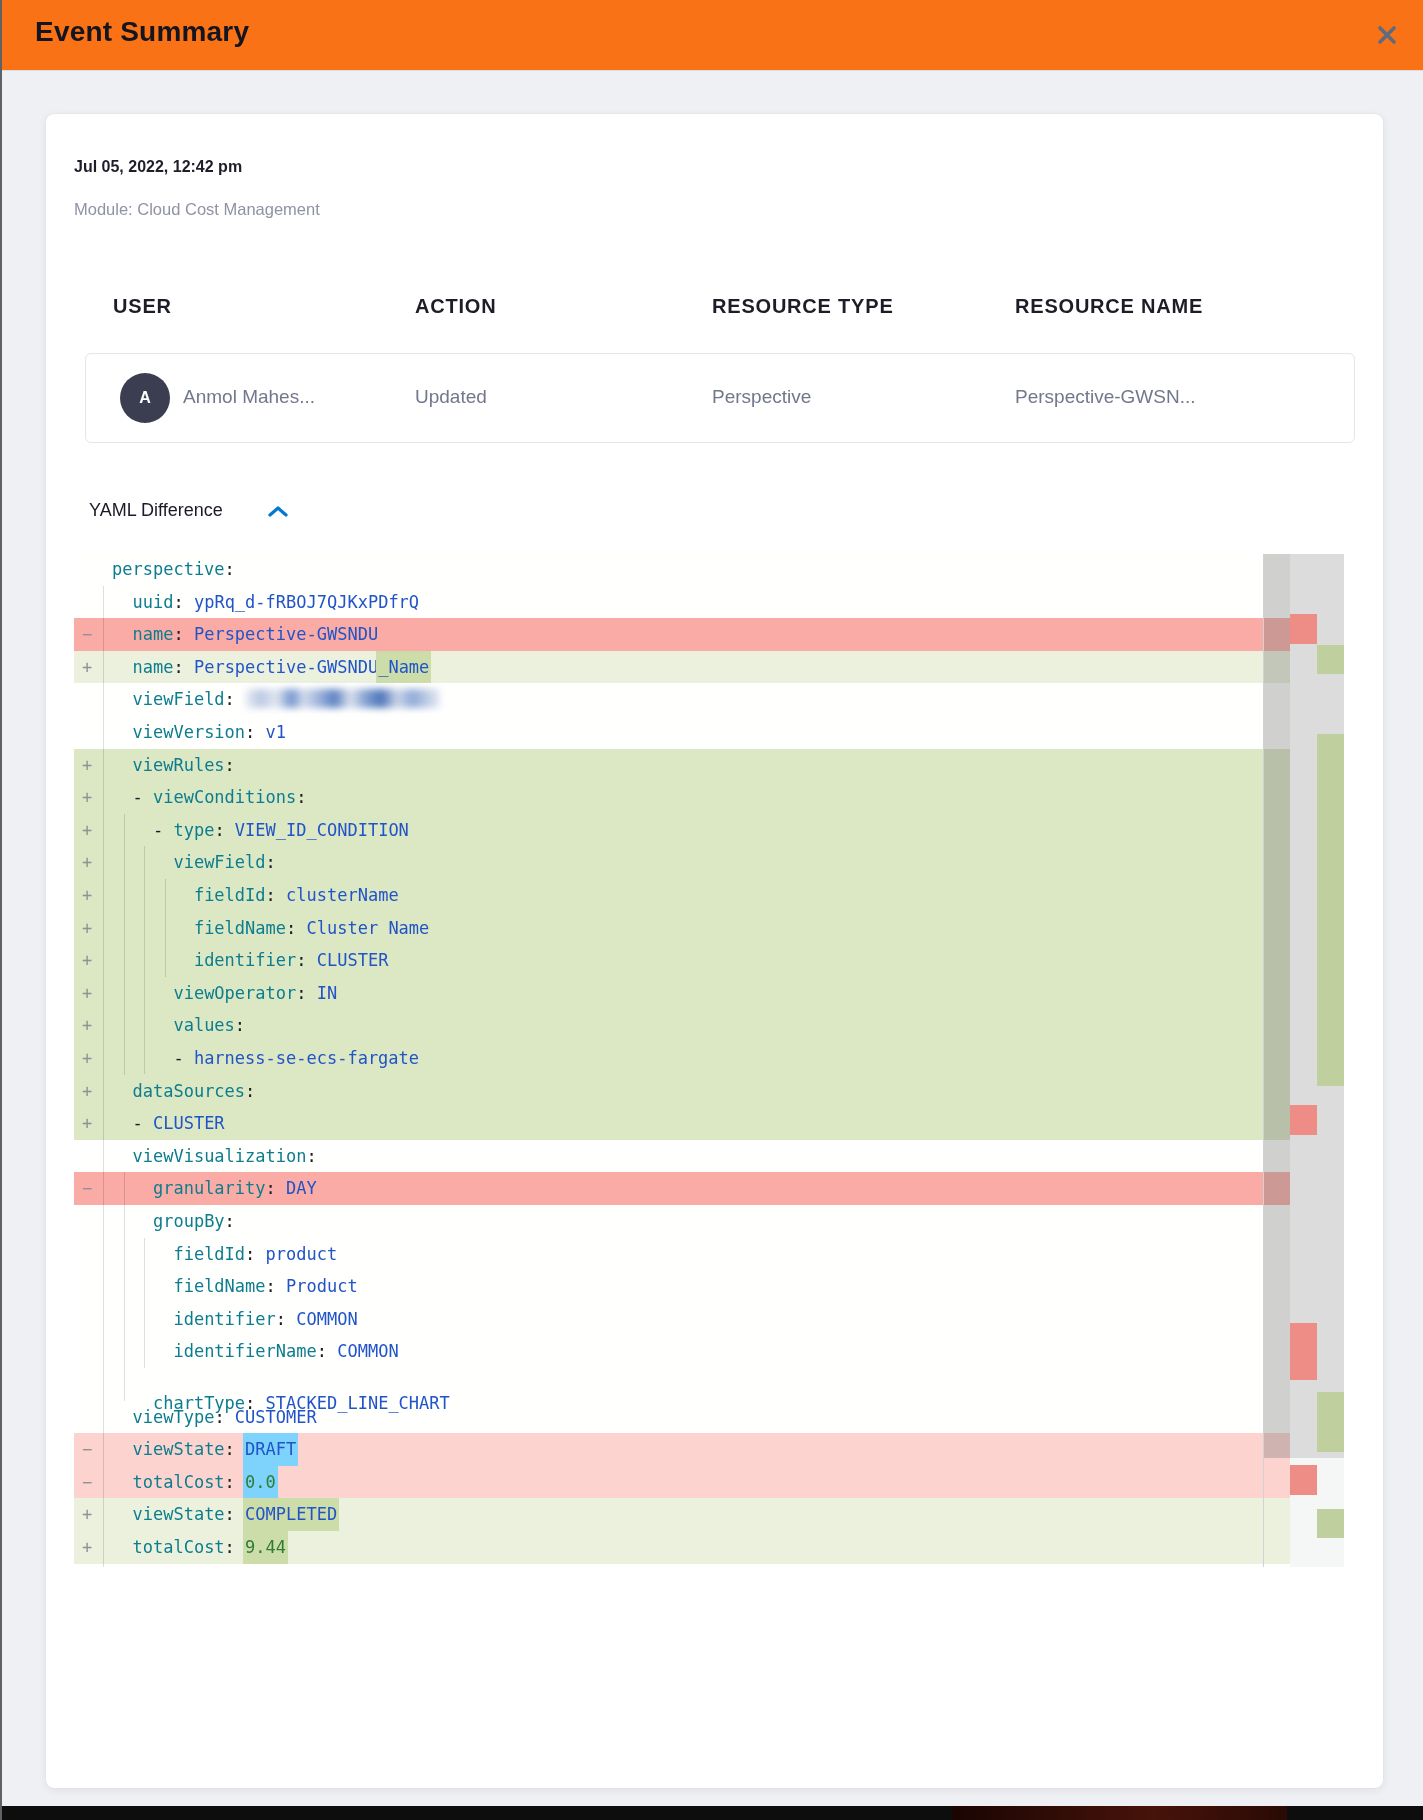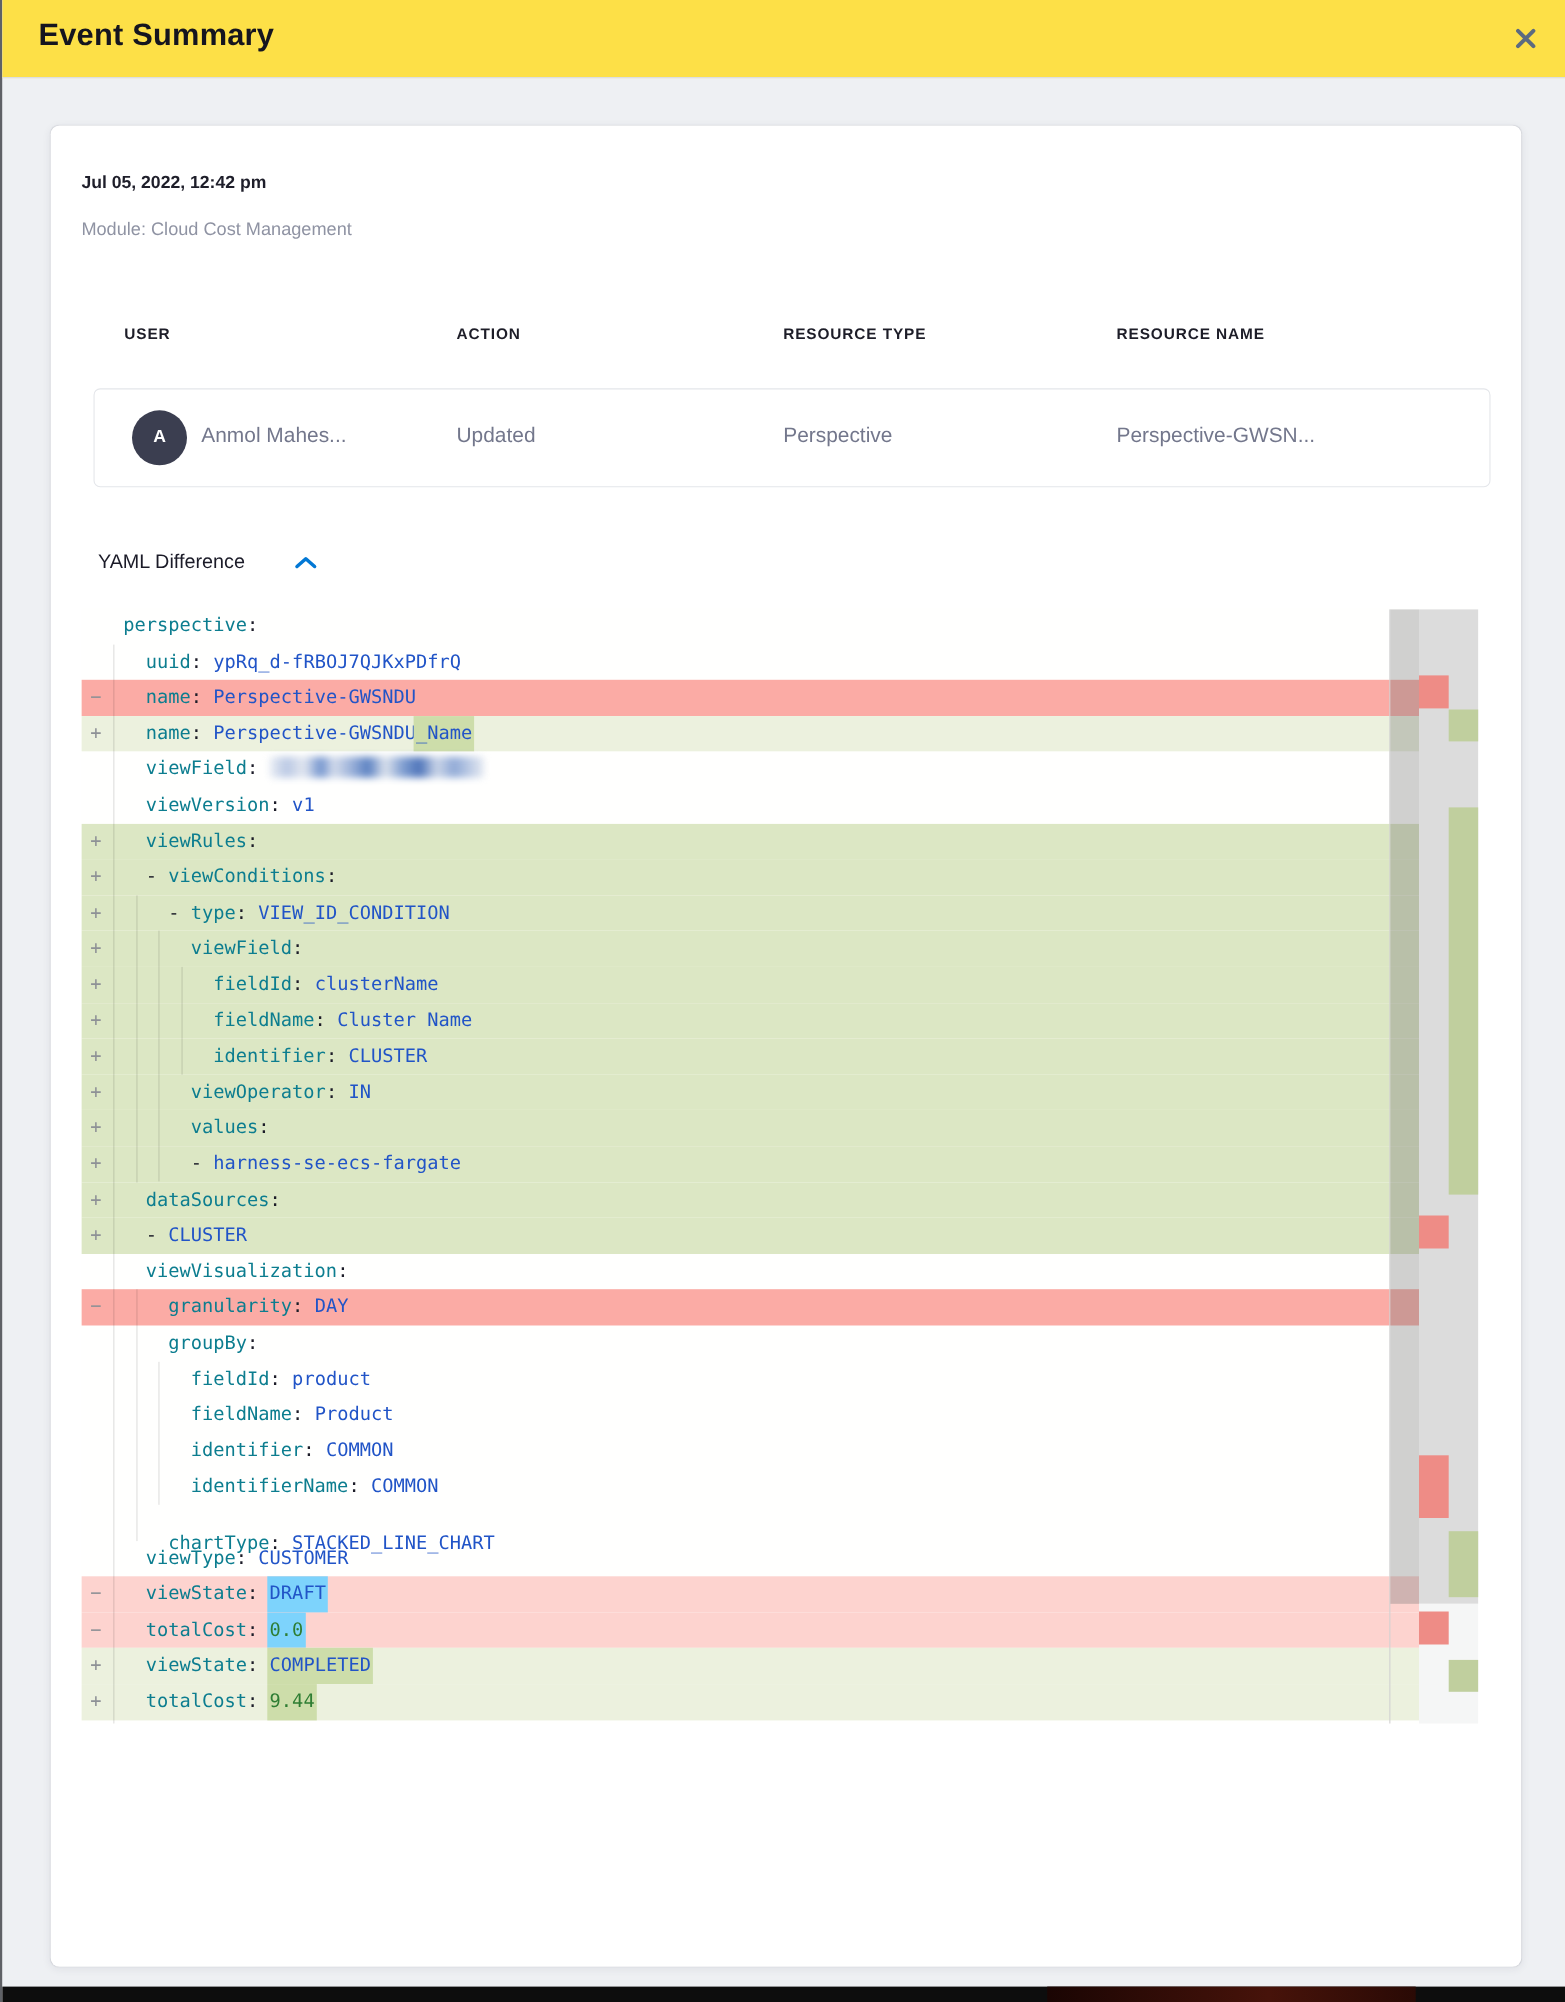--- a/index.html
+++ b/index.html
@@ -1,27 +1,27 @@
 <!DOCTYPE html>
 <html><head>
 <meta charset="utf-8">
 <style>
   html,body{margin:0;padding:0;background:#c8cacd;}
   .screen{position:relative;width:1423px;height:1820px;background:#eef0f3;overflow:hidden;
           font-family:"Liberation Sans",sans-serif;border-left:2px solid #5f6166;box-sizing:border-box;}
   
-  .topbar{position:absolute;left:0;top:0;right:0;height:70px;background:#fde047;border-bottom:1px solid #dcdee1;padding-left:44px;}
+  .topbar{position:absolute;left:0;top:0;right:0;height:70px;background:#f97316;border-bottom:1px solid #dcdee1;padding-left:44px;}
   .title{position:absolute;left:33px;top:16px;font-size:28px;font-weight:700;color:#15151f;letter-spacing:.2px;}
   .close{position:absolute;right:22px;top:21px;width:28px;height:28px;cursor:pointer;}
   
   .card{position:absolute;left:44px;top:114px;width:1337px;height:1674px;background:#ffffff;border-radius:8px;
         box-shadow:0 2px 8px rgba(40,41,61,.08),0 0 1px rgba(40,41,61,.12);}
   .date{position:absolute;left:72px;top:158px;font-size:16px;font-weight:700;color:#1e1e2a;}
   .module{position:absolute;left:72px;top:200px;font-size:16.5px;color:#8f93a3;}
-  .th{position:absolute;top:295px;font-size:14px;font-weight:700;color:#1d1d28;letter-spacing:.8px;}
+  .th{position:absolute;top:295px;font-size:20px;font-weight:700;color:#1d1d28;letter-spacing:.8px;}
   .rowbox{position:absolute;left:83px;top:353px;width:1270px;height:90px;border:1px solid #e4e6ea;border-radius:6px;background:#fff;box-sizing:border-box;}
   .avatar{position:absolute;left:118px;top:373px;width:50px;height:50px;border-radius:50%;background:#3b3e50;
           color:#fff;font-size:16px;font-weight:700;display:flex;align-items:center;justify-content:center;}
   .cell{position:absolute;top:386px;font-size:19px;color:#73778c;white-space:nowrap;}
   .yamlhead{position:absolute;left:87px;top:500px;font-size:18px;font-weight:500;color:#1b1b28;}
   .chev{position:absolute;left:265px;top:504px;cursor:pointer;}
   
   .code{position:absolute;left:72px;top:553px;width:1270px;height:1014px;overflow:hidden;background:#fffffe;
         font-family:"DejaVu Sans Mono","Liberation Mono",monospace;font-size:17px;}
   .cl{position:absolute;left:0;width:1216px;height:32.6px;line-height:32.6px;white-space:pre;}

